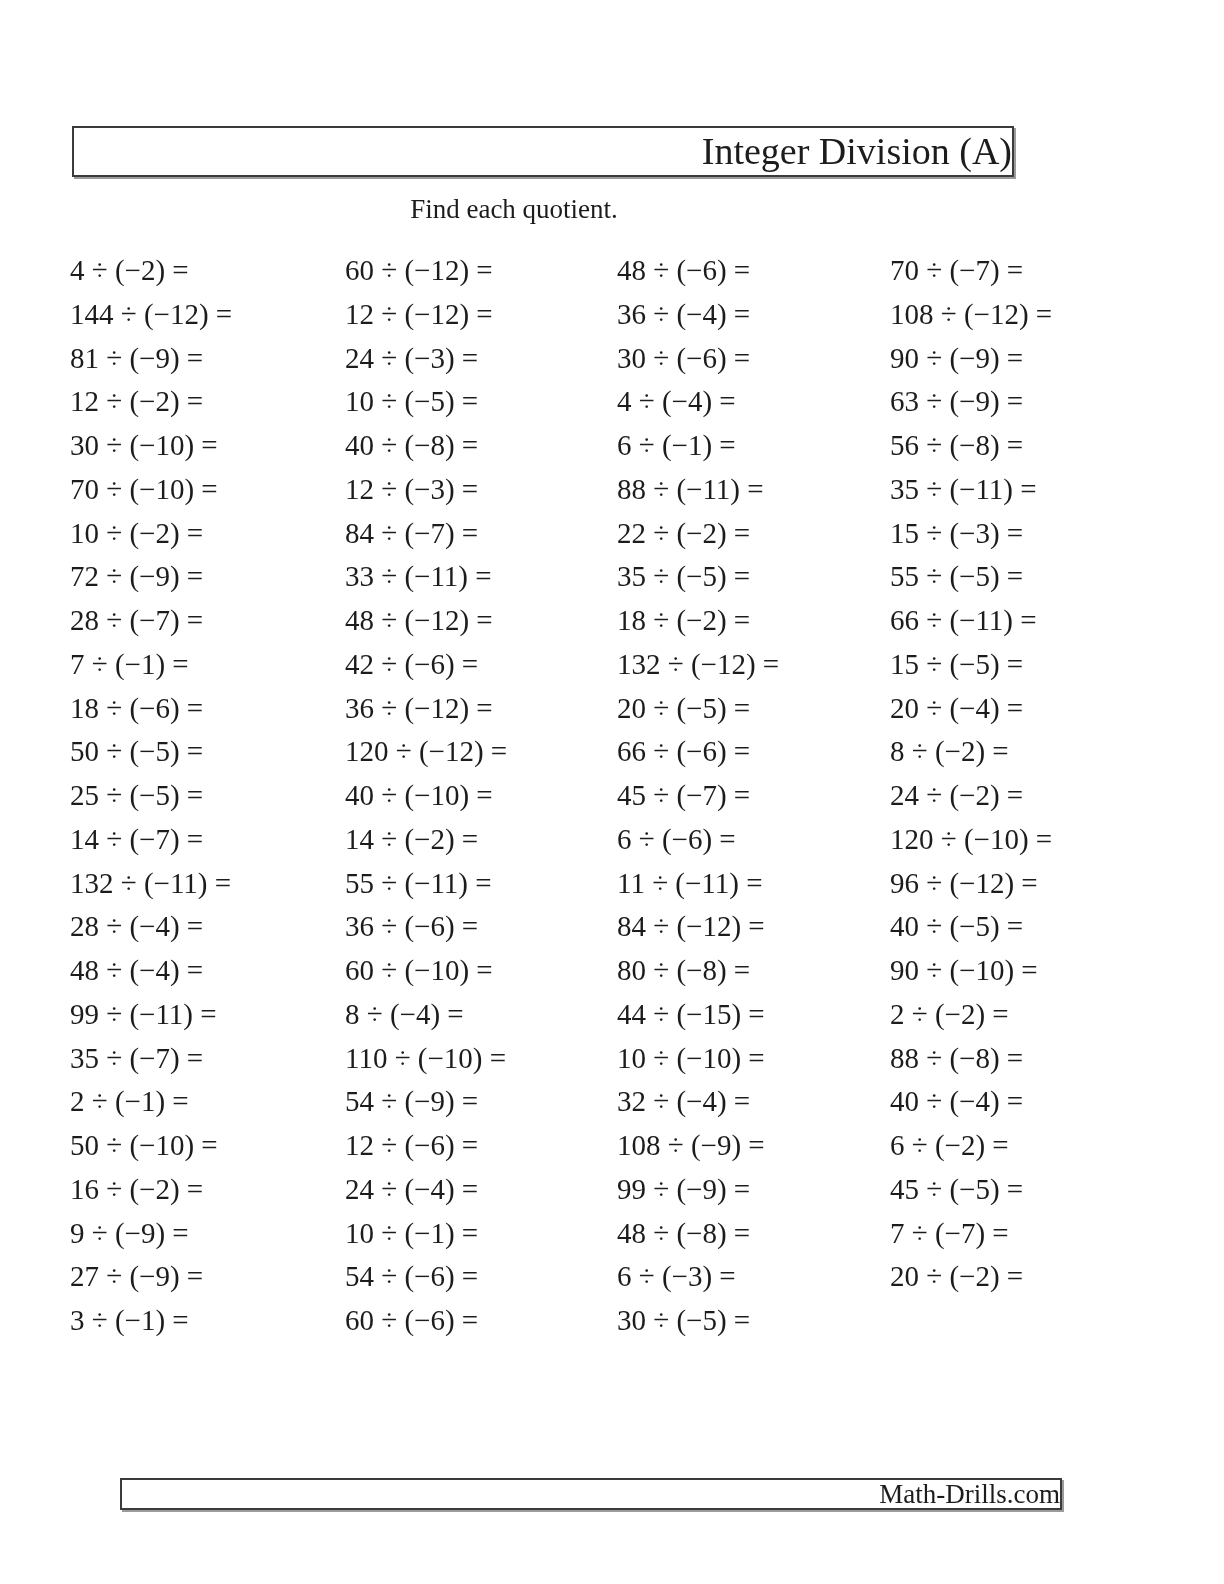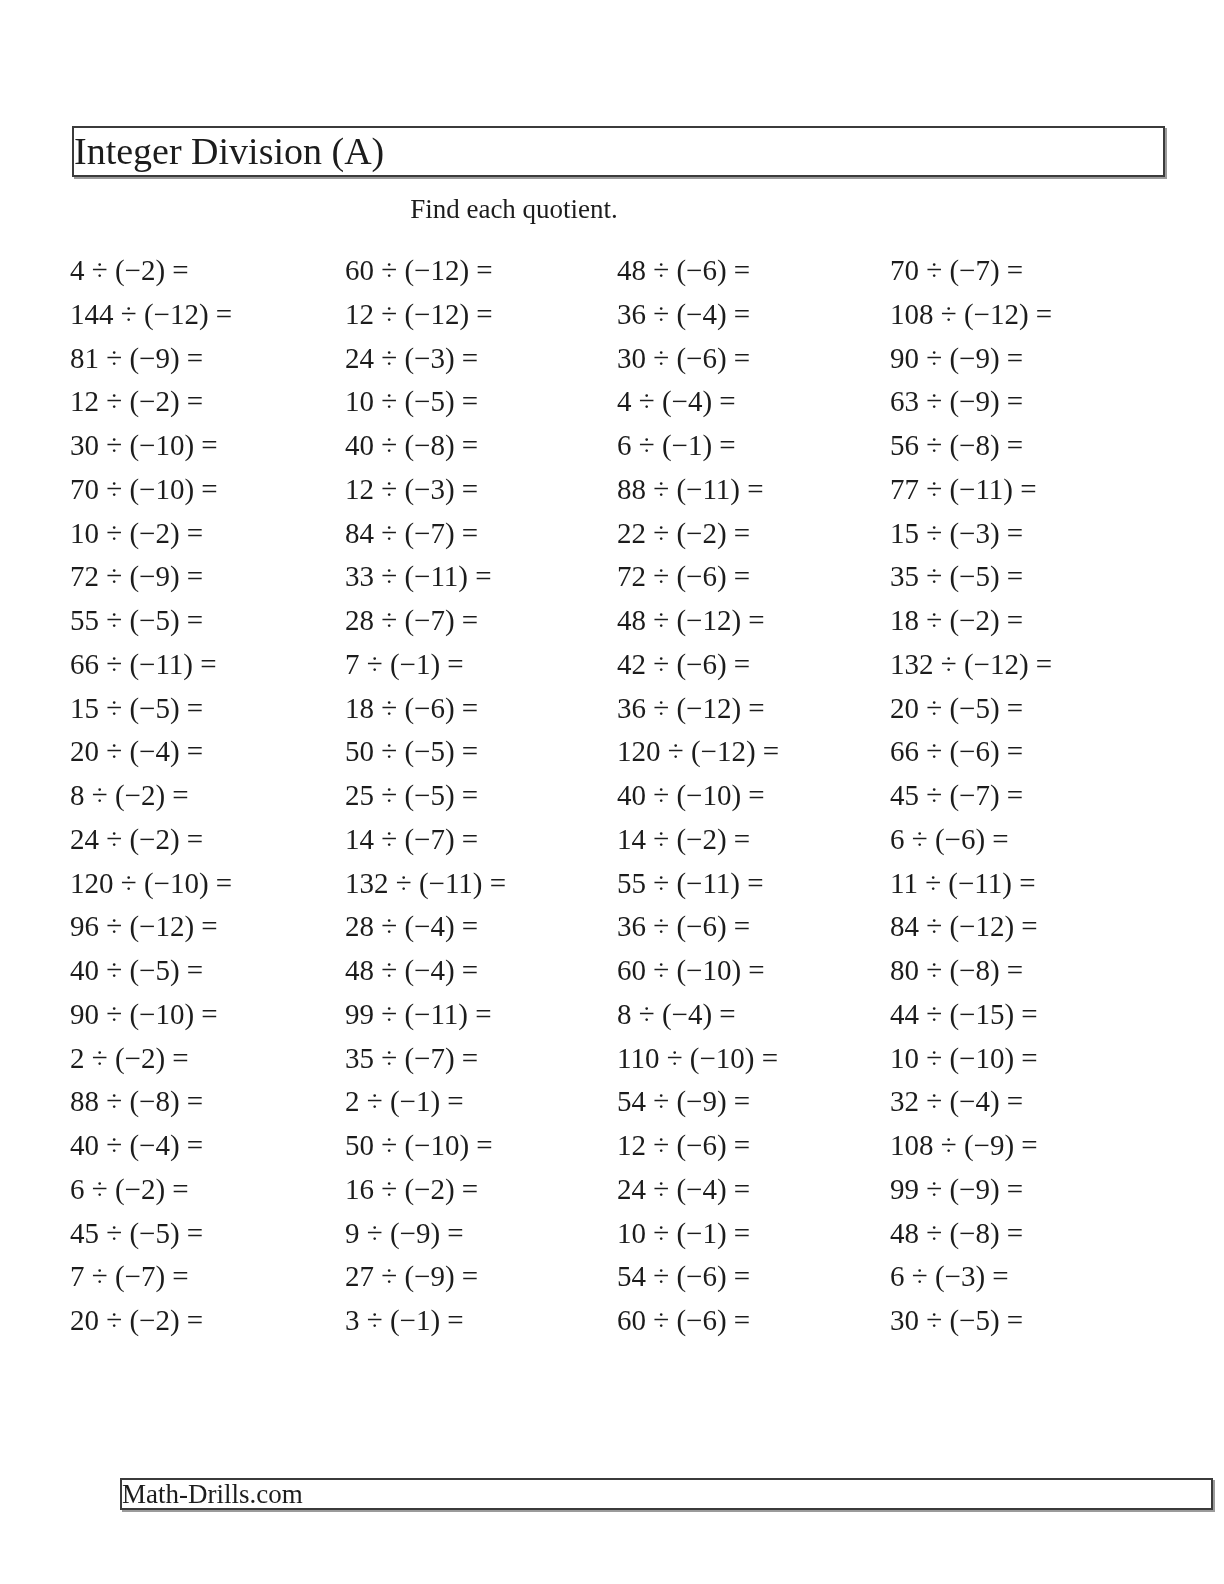--- a/index.html
+++ b/index.html
@@ -11,26 +11,26 @@
     width: 1224px;
     height: 1584px;
     position: relative;
     font-family: "Liberation Serif", serif;
     color: #1c1c1c;
     overflow: hidden;
   }
   .ruled-box {
     position: absolute;
     left: 72px;
-    width: 1093px;
+    width: 942px;
     box-sizing: border-box;
     border: 2px solid #3b3b3b;
     background: #ffffff;
     box-shadow: 2px 2px 0 #9b9b9b;
-    text-align: left;
+    text-align: right;
   }
   .title-box {
     top: 126px;
     height: 51px;
   }
   .title-text {
     font-size: 38px;
     line-height: 47px;
     white-space: nowrap;
   }
@@ -95,28 +95,27 @@
       <div class="problem">10 ÷ (−5) =</div>
       <div class="problem">4 ÷ (−4) =</div>
       <div class="problem">63 ÷ (−9) =</div>
       <div class="problem">30 ÷ (−10) =</div>
       <div class="problem">40 ÷ (−8) =</div>
       <div class="problem">6 ÷ (−1) =</div>
       <div class="problem">56 ÷ (−8) =</div>
       <div class="problem">70 ÷ (−10) =</div>
       <div class="problem">12 ÷ (−3) =</div>
       <div class="problem">88 ÷ (−11) =</div>
-      <div class="problem">77 ÷ (−11) =</div>
+      <div class="problem">35 ÷ (−11) =</div>
       <div class="problem">10 ÷ (−2) =</div>
       <div class="problem">84 ÷ (−7) =</div>
       <div class="problem">22 ÷ (−2) =</div>
       <div class="problem">15 ÷ (−3) =</div>
       <div class="problem">72 ÷ (−9) =</div>
       <div class="problem">33 ÷ (−11) =</div>
-      <div class="problem">72 ÷ (−6) =</div>
       <div class="problem">35 ÷ (−5) =</div>
       <div class="problem">55 ÷ (−5) =</div>
       <div class="problem">28 ÷ (−7) =</div>
       <div class="problem">48 ÷ (−12) =</div>
       <div class="problem">18 ÷ (−2) =</div>
       <div class="problem">66 ÷ (−11) =</div>
       <div class="problem">7 ÷ (−1) =</div>
       <div class="problem">42 ÷ (−6) =</div>
       <div class="problem">132 ÷ (−12) =</div>
       <div class="problem">15 ÷ (−5) =</div>

